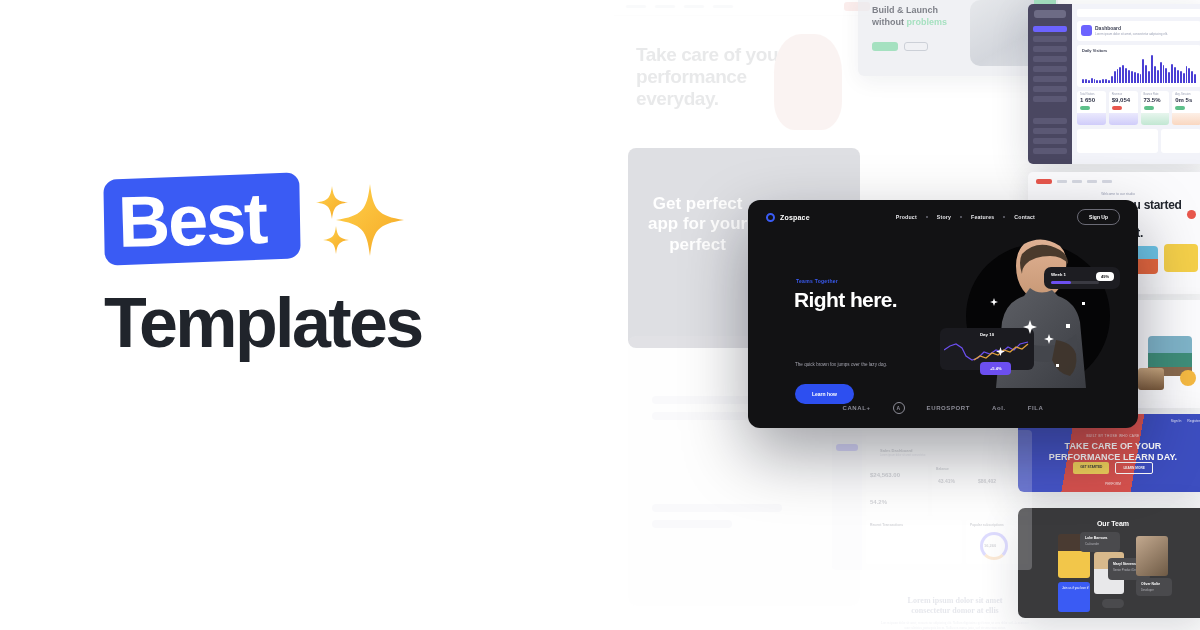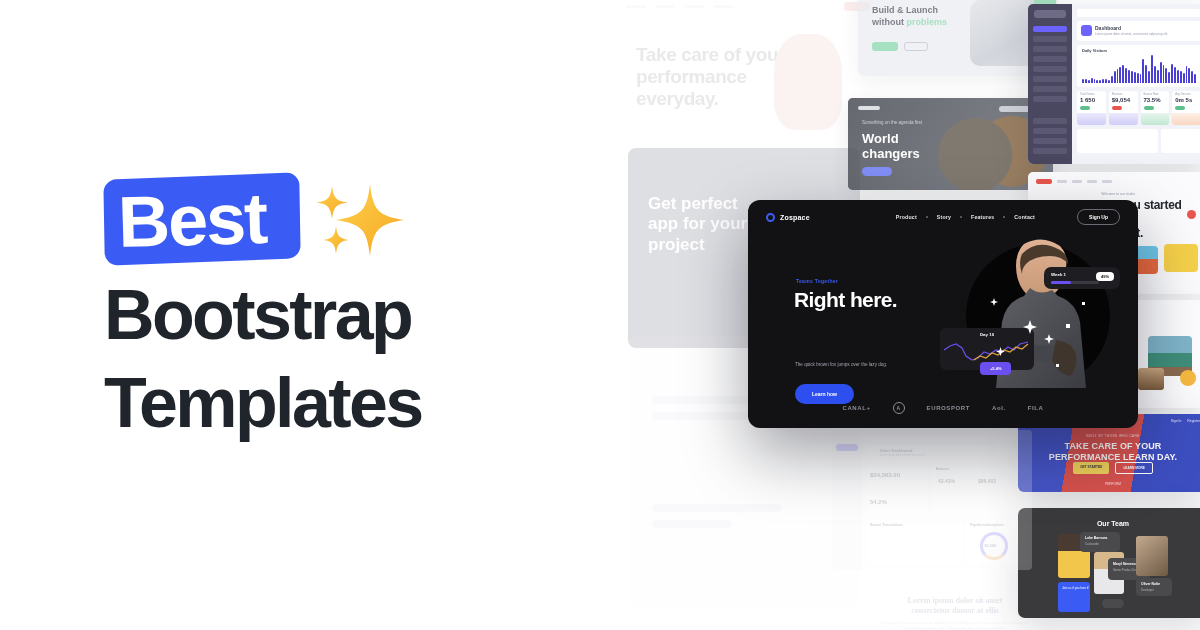--- a/index.html
+++ b/index.html
@@ -40,21 +40,21 @@
 
   
   .collage { position: absolute; left: 600px; top: 0; width: 600px; height: 630px; }
 
   .card { position: absolute; border-radius: 8px; overflow: hidden; background: #fff; }
   .shadow-sm { box-shadow: 0 6px 22px rgba(30,35,60,.10); }
   .shadow-md { box-shadow: 0 12px 38px rgba(24,28,52,.16); }
 
   
   .ghost { opacity: .10; }
-  .ghost-2 { opacity: .16; }
+  .ghost-2 { opacity: .16; text-align: center; }
   .ghost-3 { opacity: .22; }
 
   
   .g-perf { left: 14px; top: -2px; width: 268px; height: 200px; background:#fff; }
   .g-perf .gnav { height:18px; border-bottom:1px solid #eee; display:flex; align-items:center; gap:9px; padding:0 12px; }
   .g-perf .gnav i { display:block; width:20px;height:3px;background:#cfd3e0;border-radius:2px; }
   .g-perf .gnav .pill { width:26px;height:9px;background:#e1574f;border-radius:3px;margin-left:auto; }
   .g-perf .gh { font-size:19px; font-weight:700; color:#2a2f3a; line-height:1.16; padding:28px 0 0 22px; letter-spacing:-.4px;}
   .g-perf .gfig { position:absolute; right:40px; top:36px; width:68px;height:96px;background:#d98f84; border-radius:40% 40% 30% 30%; }
 
@@ -213,21 +213,20 @@
                 <stop offset="1" stop-color="#f5a623"></stop>
             </linearGradient>
           </defs>
           <path d="M60 6 C63 32 68 38 94 42 C68 46 63 52 60 78 C57 52 52 46 26 42 C52 38 57 32 60 6 Z" fill="url(#sg)"></path>
           <path d="M22 8 C23.6 20 26 23 38 24.5 C26 26 23.6 29 22 41 C20.4 29 18 26 6 24.5 C18 23 20.4 20 22 8 Z" fill="url(#sg)"></path>
           <path d="M26 48 C27.3 58 29 60.5 39 62 C29 63.4 27.3 66 26 76 C24.7 66 23 63.4 13 62 C23 60.5 24.7 58 26 48 Z" fill="url(#sg)"></path>
         </svg>
       </div>
     </div>
     <div class="headline">
-      <span>Bootstrap</span>
       <span class="l2">Templates</span>
     </div>
   </div>
 
   <div class="collage">
 
     <div class="card g-perf ghost">
       <div class="gnav">
           <i></i>
           <i></i>
@@ -241,21 +240,21 @@
         <div>everyday.</div>
       </div>
       <div class="gfig"></div>
     </div>
 
     <div class="card g-app ghost-2">
       <div class="img"></div>
       <div class="gh">
         <div>Get perfect</div>
         <div>app for your</div>
-        <div>project</div>
+        <div>perfect</div>
       </div>
     </div>
 
     <div class="card g-long ghost">
       <i class="ln" style="left:24px;top:60px;width:120px"></i>
       <i class="ln" style="left:24px;top:76px;width:96px"></i>
       <i class="ln" style="left:24px;top:168px;width:130px"></i>
       <i class="ln" style="left:24px;top:184px;width:80px"></i>
     </div>
 
@@ -264,31 +263,20 @@
       <div class="gblob"></div>
       <div class="gblob2"></div>
       <div class="t">
         <div>Build &amp; Launch</div>
         <div><span>without </span><span class="g">problems</span></div>
       </div>
       <div class="btn"></div>
       <div class="btn2"></div>
     </div>
 
-    <div class="card c-world shadow-sm">
-      <div class="pic"></div>
-      <div class="wn"></div>
-      <div class="wn2"></div>
-      <div class="eyebrow">Something on the agenda first</div>
-      <div class="t">
-        <div>World</div>
-        <div>changers</div>
-      </div>
-      <div class="btn"></div>
-    </div>
 
     <div class="card c-admin shadow-md">
       <div class="side">
         <div class="logo"></div>
         <div class="item act" style="top:22px"></div>
         <div class="item" style="top:32px"></div>
         <div class="item" style="top:42px"></div>
         <div class="item" style="top:52px"></div>
         <div class="item" style="top:62px"></div>
         <div class="item" style="top:72px"></div>

